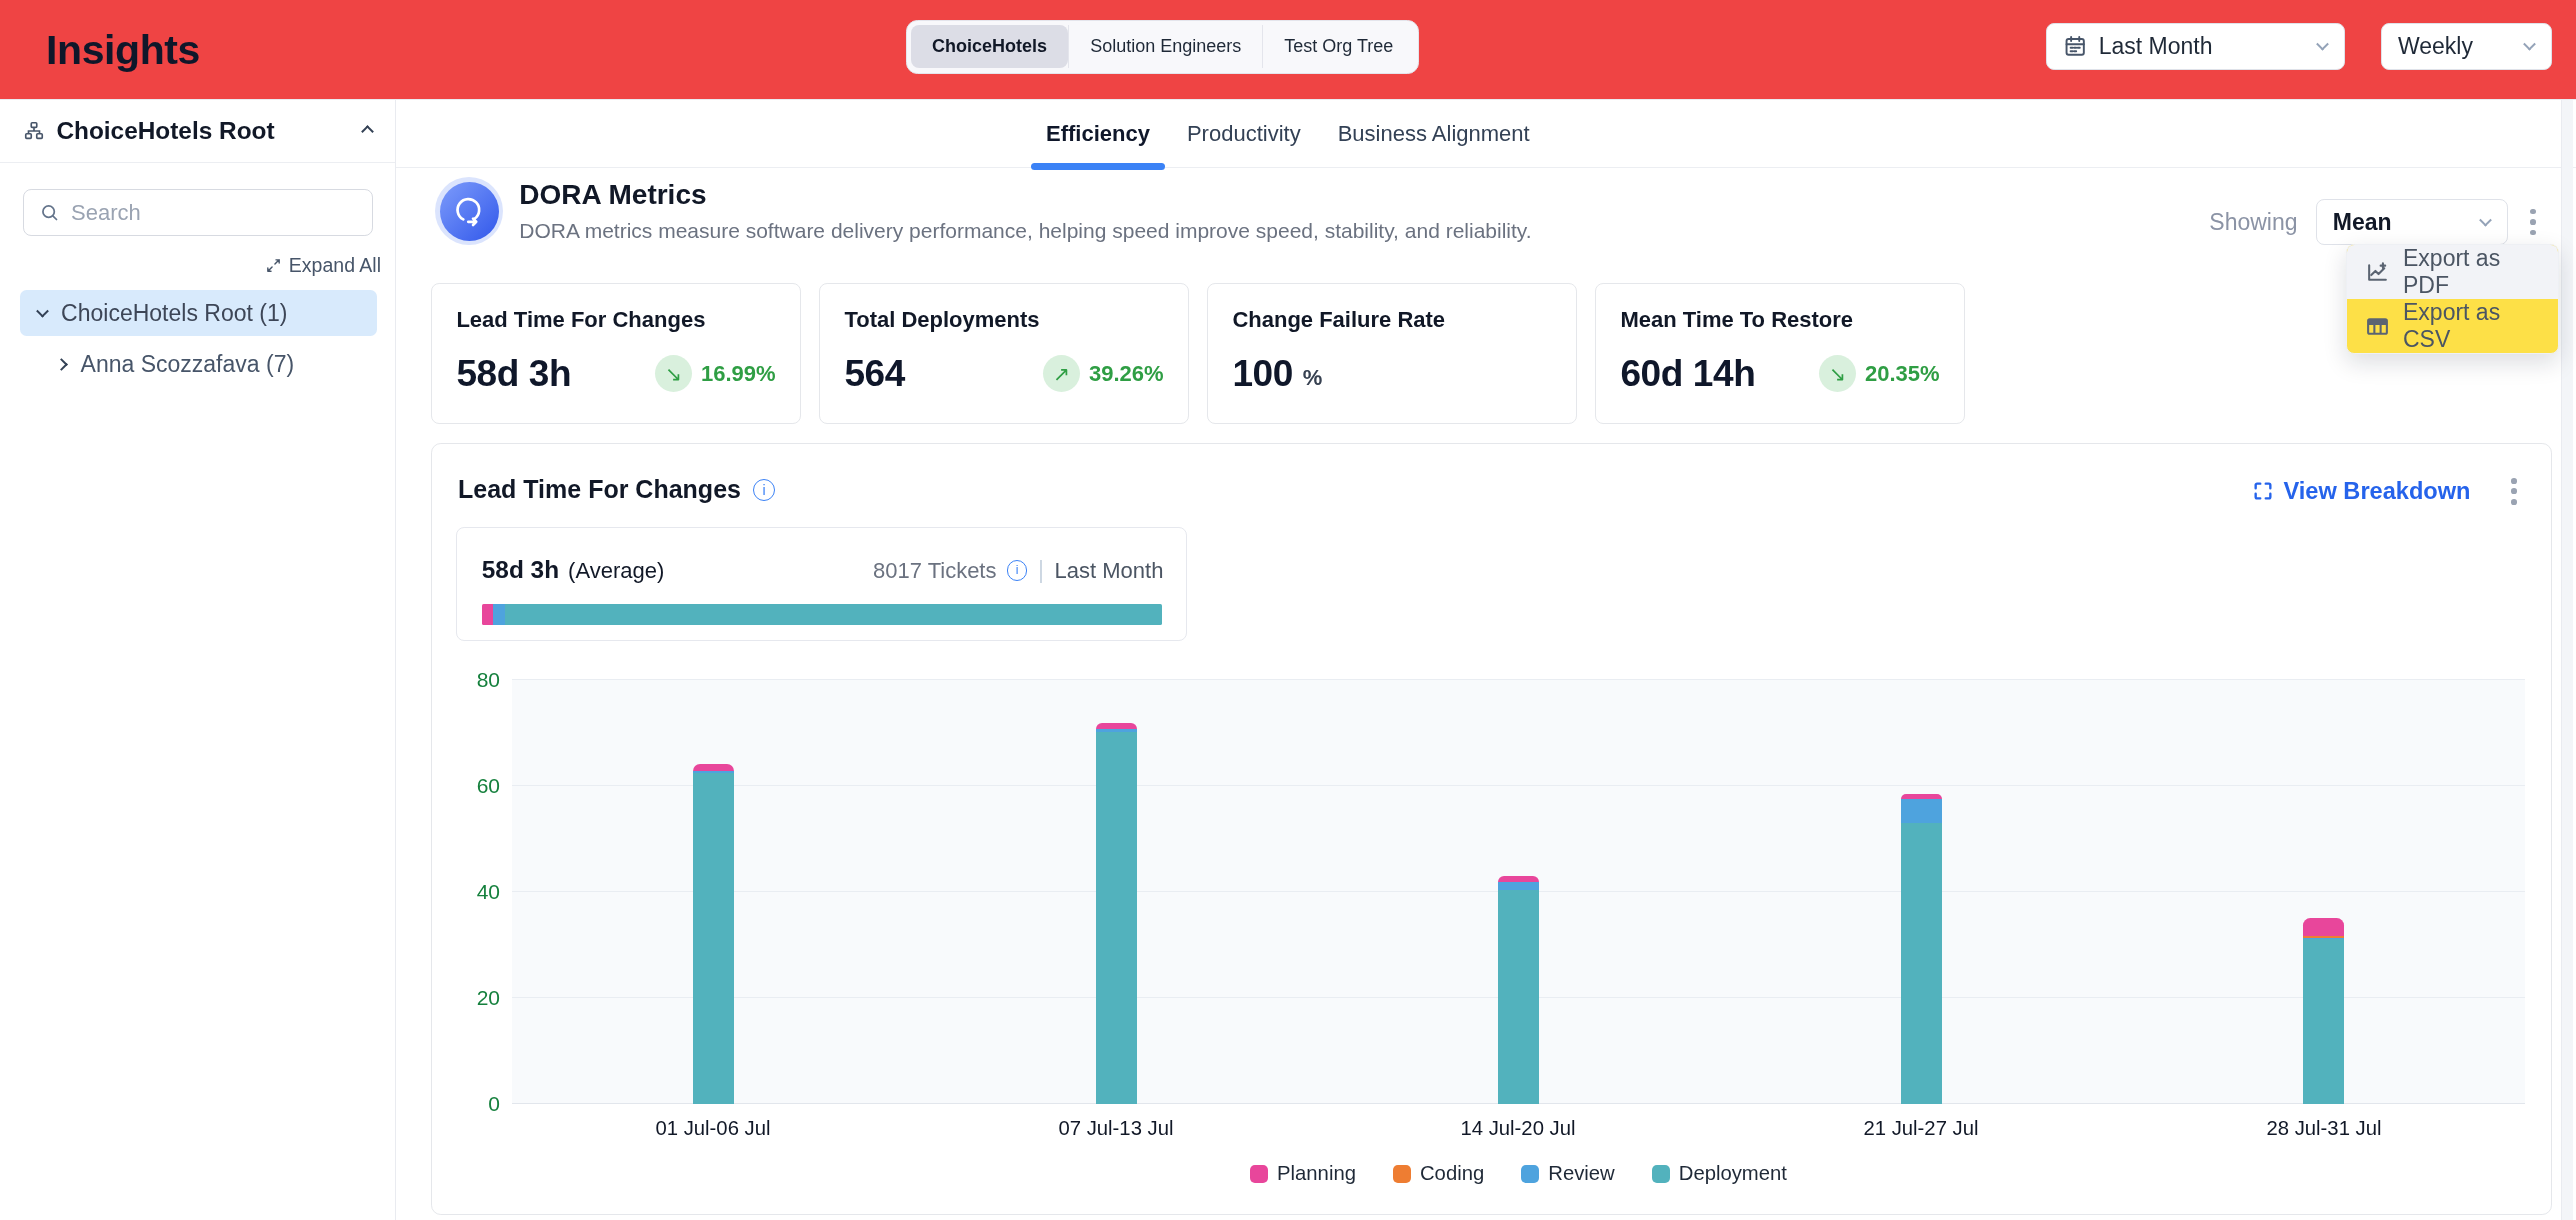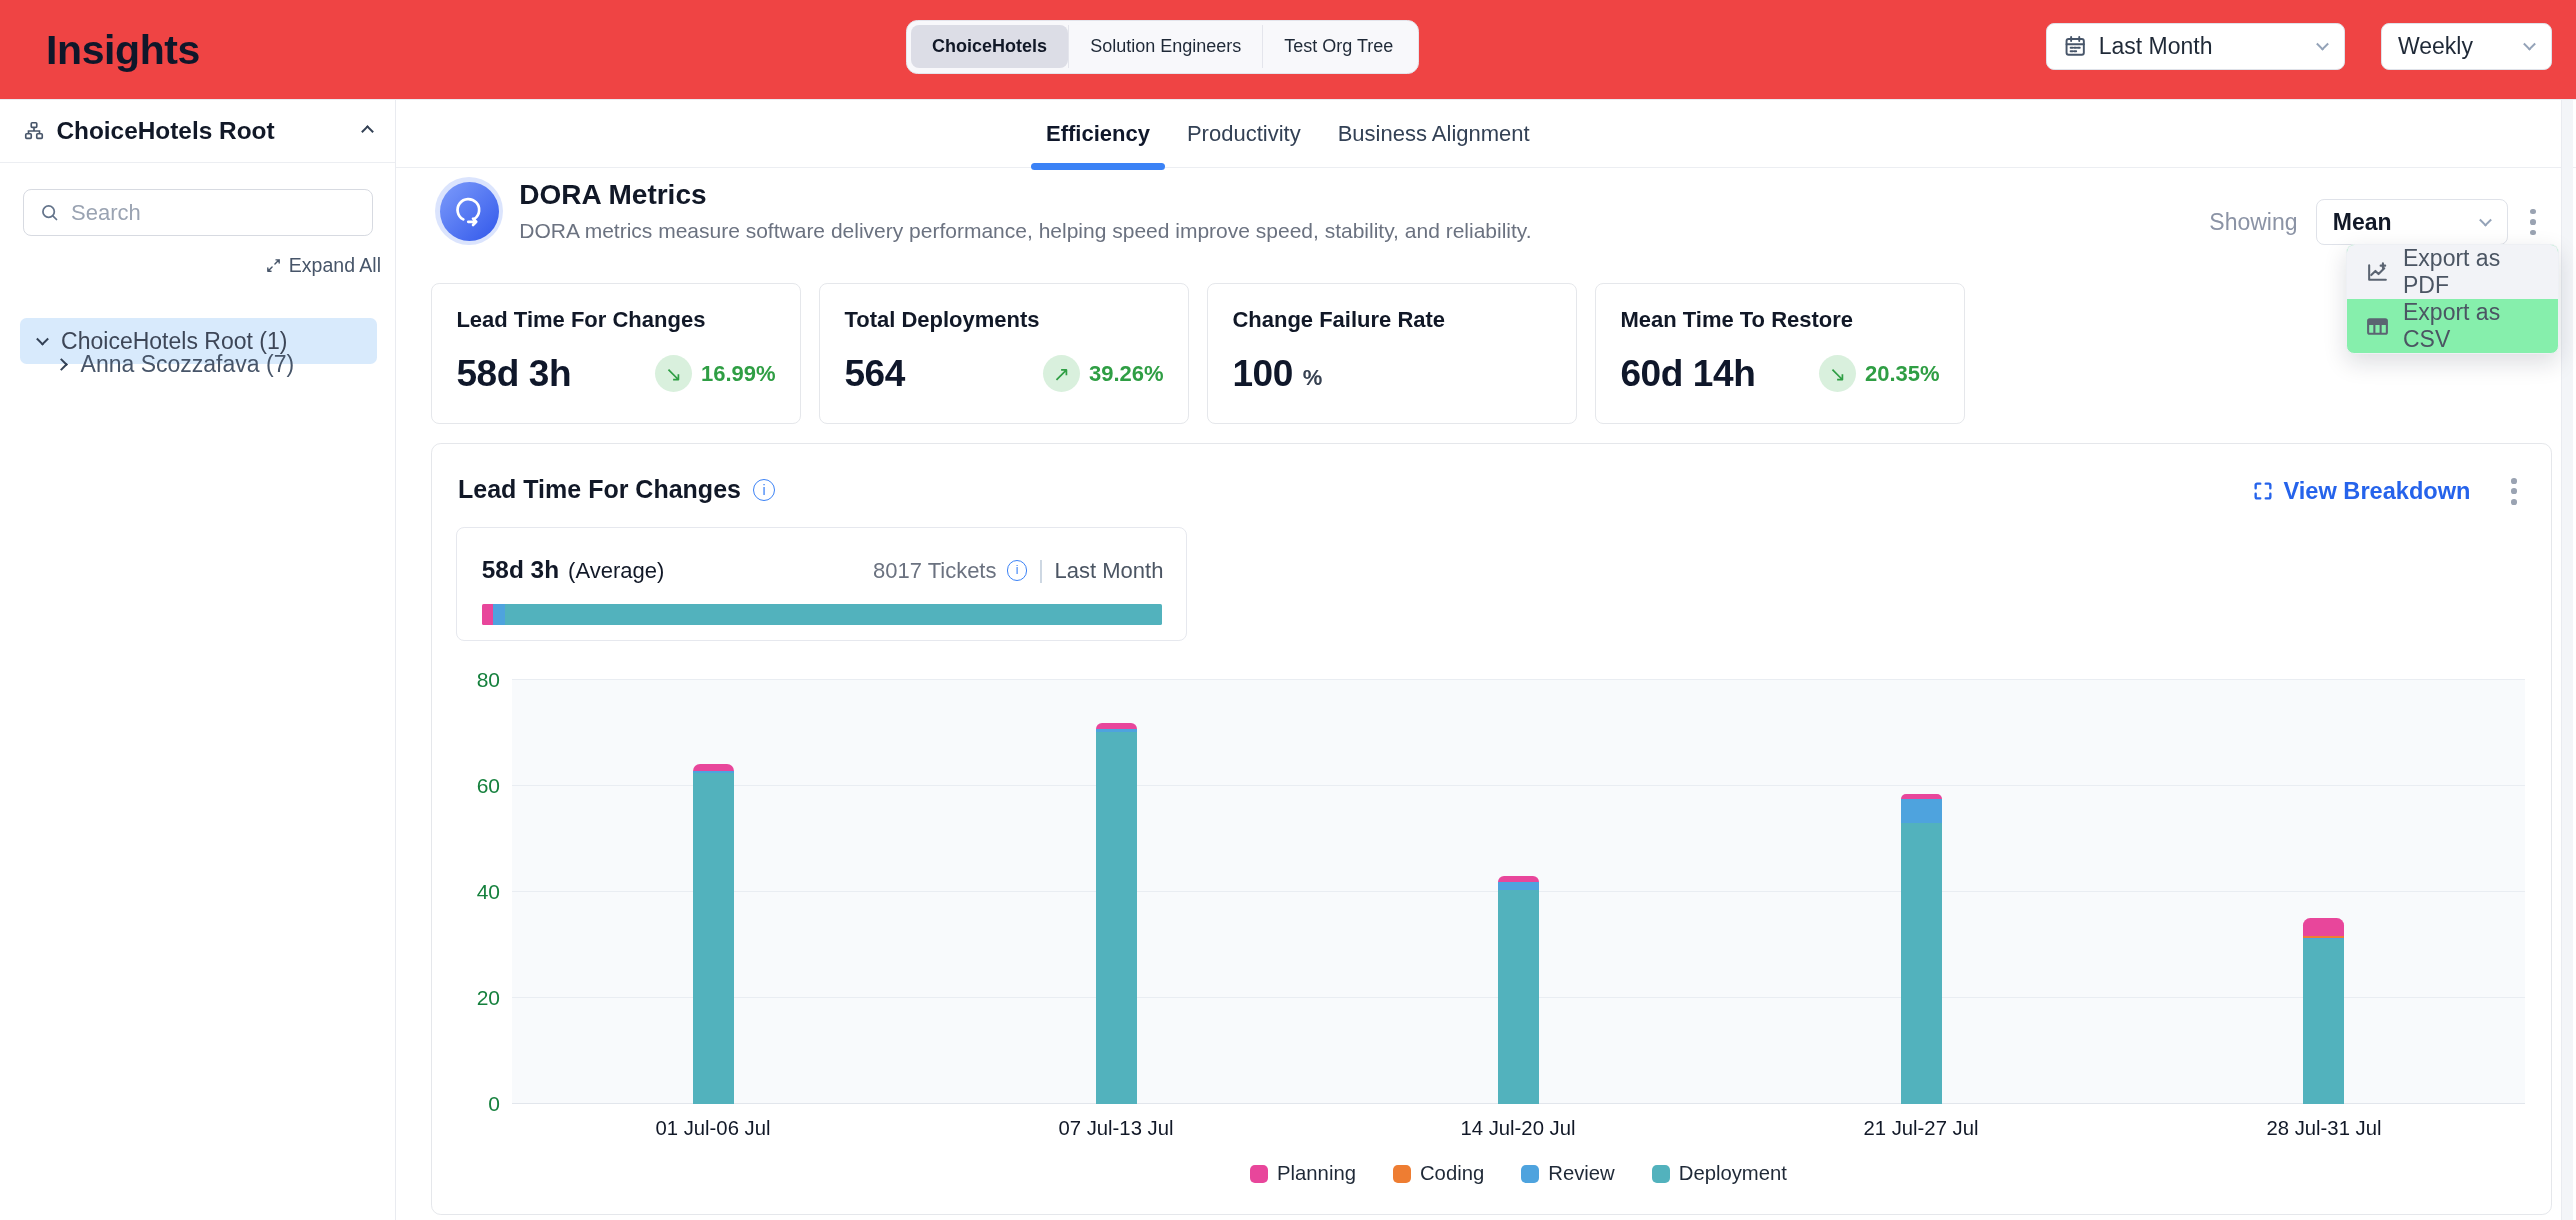--- a/index.html
+++ b/index.html
@@ -26,21 +26,21 @@
   .w-gran { width:171px; }
 
   
   #sidebar { position:absolute; left:0; top:100px; width:396px; height:1121px; border-right:0.8px solid #e9ebf0; background:#fff; }
   .sb-head { height:63px; display:flex; align-items:center; gap:11.4px; padding:0 23px; border-bottom:0.8px solid #eceef2; }
   .sb-head .t { font-size:24.4px; font-weight:700; color:#111827; }
   .sb-collapse { margin-left:auto; color:#334155; cursor:pointer; }
   .search-box { position:absolute; left:23px; top:89px; width:350px; height:47px; border:0.8px solid #d7dae1; border-radius:8.1px; display:flex; align-items:center; padding:0 14.6px; gap:11.4px; background:#fff; }
   .search-box .ph { font-size:22px; color:#9aa3b2; }
   .expand-all { position:absolute; right:14px; top:154px; display:flex; align-items:center; gap:7.3px; font-size:19.5px; color:#475569; cursor:pointer; }
-  .tree-row-sel { position:absolute; left:19.5px; top:190px; width:357px; height:46px; background:#d8eafc; border-radius:6.5px; display:flex; align-items:center; gap:14.6px; padding:0 18px; cursor:pointer;margin-top:28px; }
+  .tree-row-sel { position:absolute; left:19.5px; top:190px; width:357px; height:46px; background:#d8eafc; border-radius:6.5px; display:flex; align-items:center; gap:14.6px; padding:0 18px; cursor:pointer; }
   .tree-row-sel .lbl { font-size:23px; color:#3d4657; }
   .tree-row-child { position:absolute; left:57px; top:244px; height:41px; display:flex; align-items:center; gap:14.6px; cursor:pointer; }
   .tree-row-child .lbl { font-size:23px; color:#475569; }
   .tree-chev { color:#334155; }
 
   
   #main { position:absolute; left:396px; top:100px; width:2180px; height:1121px; }
   .tabbar { position:absolute; left:0; top:0; width:100%; height:68px; border-bottom:0.8px solid #eceef2; }
   .tabs { position:absolute; left:650px; top:0; height:68px; display:flex; gap:37px; }
   .tab { position:relative; display:flex; align-items:center; height:100%; font-size:22px; color:#334155; cursor:pointer; }
@@ -52,21 +52,21 @@
   .dora-ic .inner { width:59px; height:59px; border-radius:50%; background:linear-gradient(135deg,#7d9cfb,#3157ea); display:flex; align-items:center; justify-content:center; }
   .dora-title { font-size:28px; font-weight:700; color:#111827; }
   .dora-sub { font-size:21px; color:#6b7280; margin-top:7.3px; }
 
   .showing-row { position:absolute; right:35px; top:99px; display:flex; align-items:center; gap:18px; }
   .showing-lbl { font-size:23px; color:#8b93a5; }
   .mean-select { width:192px; height:46px; font-weight:700; color:#111827; }
   .kebab { display:flex; flex-direction:column; gap:4.9px; padding:4.9px; cursor:pointer; }
   .kebab i { width:5.7px; height:5.7px; border-radius:50%; background:#9aa3b2; }
 
-  .export-menu { position:absolute; left:1950px; top:144px; width:213px; background:#86efac; border:0.8px solid #eef0f4; border-radius:8.1px; box-shadow:0 8.1px 23px rgba(15,23,42,.14); z-index:30; overflow:hidden; }
+  .export-menu { position:absolute; left:1950px; top:144px; width:213px; background:#fde047; border:0.8px solid #eef0f4; border-radius:8.1px; box-shadow:0 8.1px 23px rgba(15,23,42,.14); z-index:30; overflow:hidden; }
   .menu-item { height:54px; display:flex; align-items:center; gap:13px; padding:0 18px; font-size:23px; color:#4b5563; cursor:pointer; }
   .menu-item.hl { background:#f2f3f7; }
 
   .cards { position:absolute; left:35px; top:183px; display:flex; gap:18px; }
   .mcard { width:370px; height:141px; background:#fff; border:0.8px solid #e5e7eb; border-radius:8.1px; padding:23px 24.4px; }
   .mcard .ct { font-size:22px; font-weight:700; color:#111827; }
   .mcard .vrow { margin-top:19.5px; display:flex; align-items:center; }
   .mcard .val { font-size:37px; font-weight:800; color:#0f172a; letter-spacing:-0.4px; }
   .mcard .unit { font-size:22px; font-weight:600; color:#374151; margin-left:9.8px; margin-top:8.1px; }
   .badge { margin-left:auto; display:flex; align-items:center; gap:9px; }

